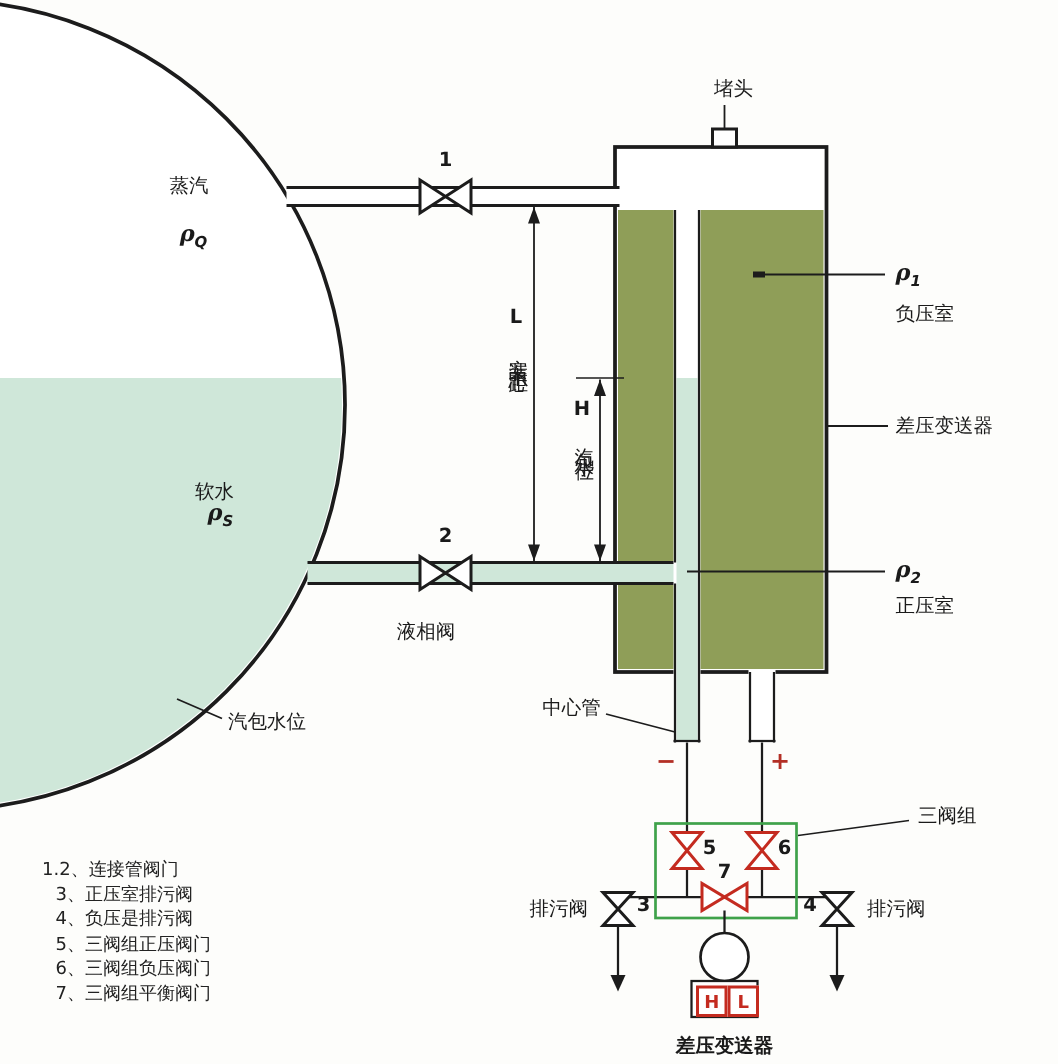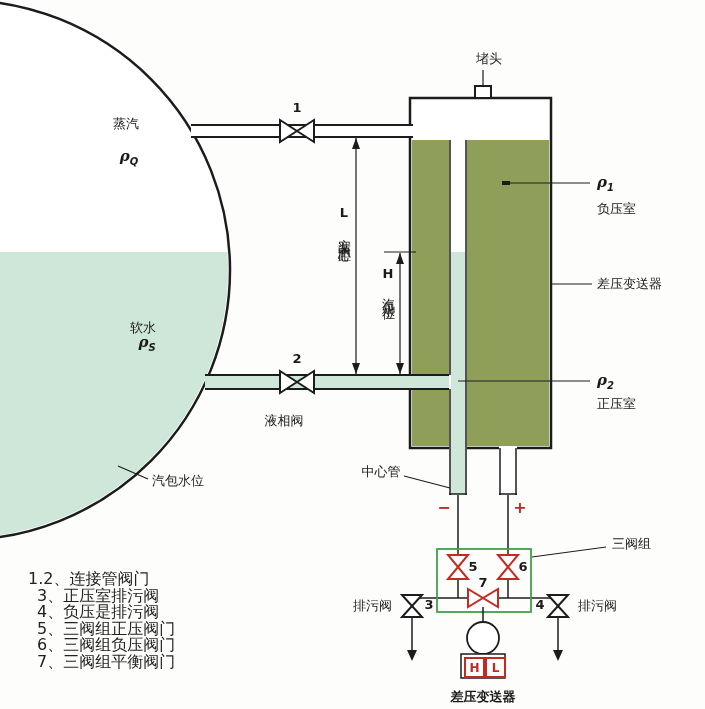--- a/index.html
+++ b/index.html
@@ -10,21 +10,21 @@
   .c{transform:translate(-50%,-50%);text-align:right;}
   .lv{transform:translate(0,-50%);}
   .r{transform:translate(-100%,-50%);}
   .b{font-weight:bold;}
   .num{font-size:13px;font-weight:600;}
   .rho{font-weight:bold;font-family:"DejaVu Serif","Liberation Serif",serif;font-size:15px;font-style:italic;}
   .rho sub{font-size:10px;font-family:"DejaVu Sans",sans-serif;}
   .sign{font-size:16px;font-weight:bold;color:#b32f25;}
   .vtext{position:absolute;writing-mode:vertical-rl;text-orientation:upright;
          letter-spacing:3px;font-size:13px;transform:translateX(-50%);line-height:14px;}
-  .legend{position:absolute;left:28px;top:571px;font-size:16px;line-height:16.5px;color:#222;}
+  .legend{position:absolute;left:28px;top:571px;font-size:12px;line-height:16.5px;color:#222;}
   .legend div:not(:first-child){padding-left:9px;}
   .portbox{position:absolute;width:17px;height:17px;border:2px solid #c42b20;
            display:flex;align-items:center;justify-content:center;
            font-size:12px;font-weight:bold;color:#c42b20;background:#fff;}
   .tlabel{font-size:13px;font-family:Liberation Mono, monospace;}
 </style>
 </head>
 <body>
 
 <div class="stage">

